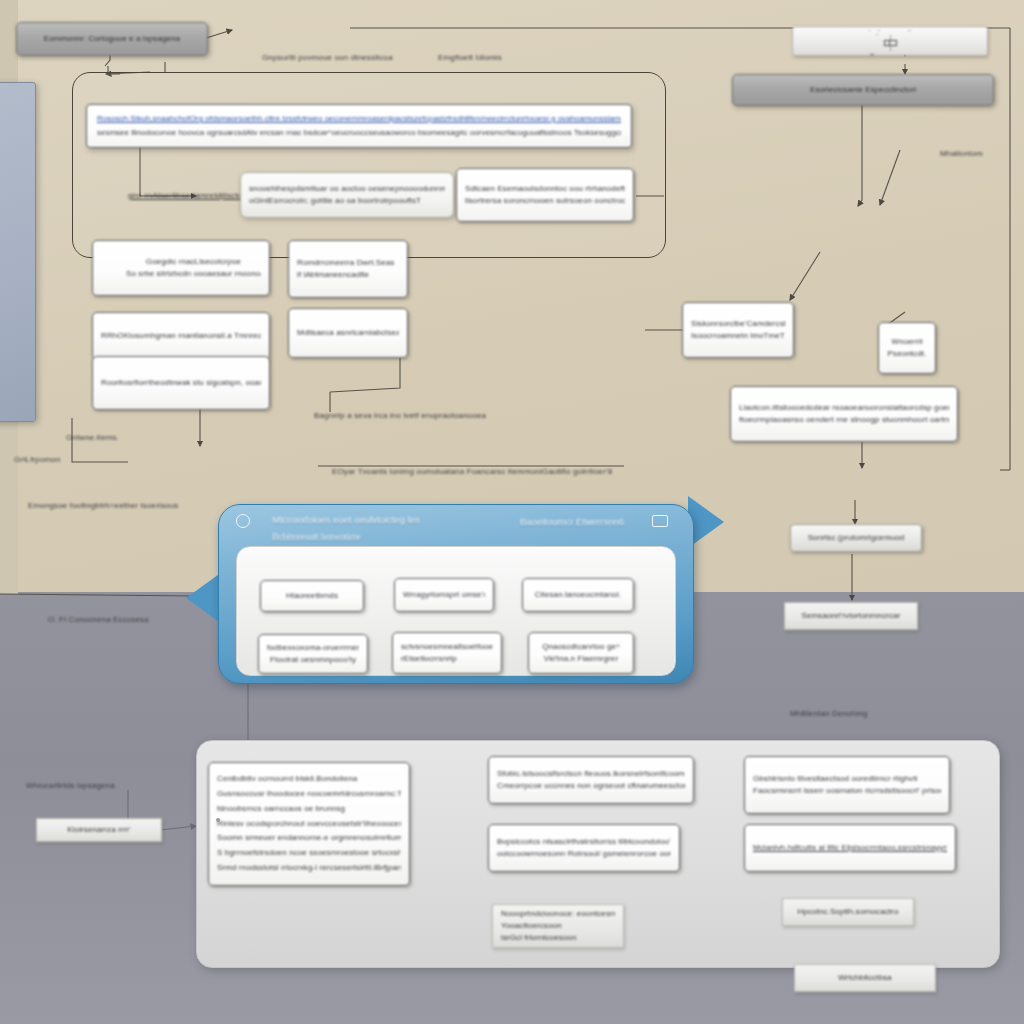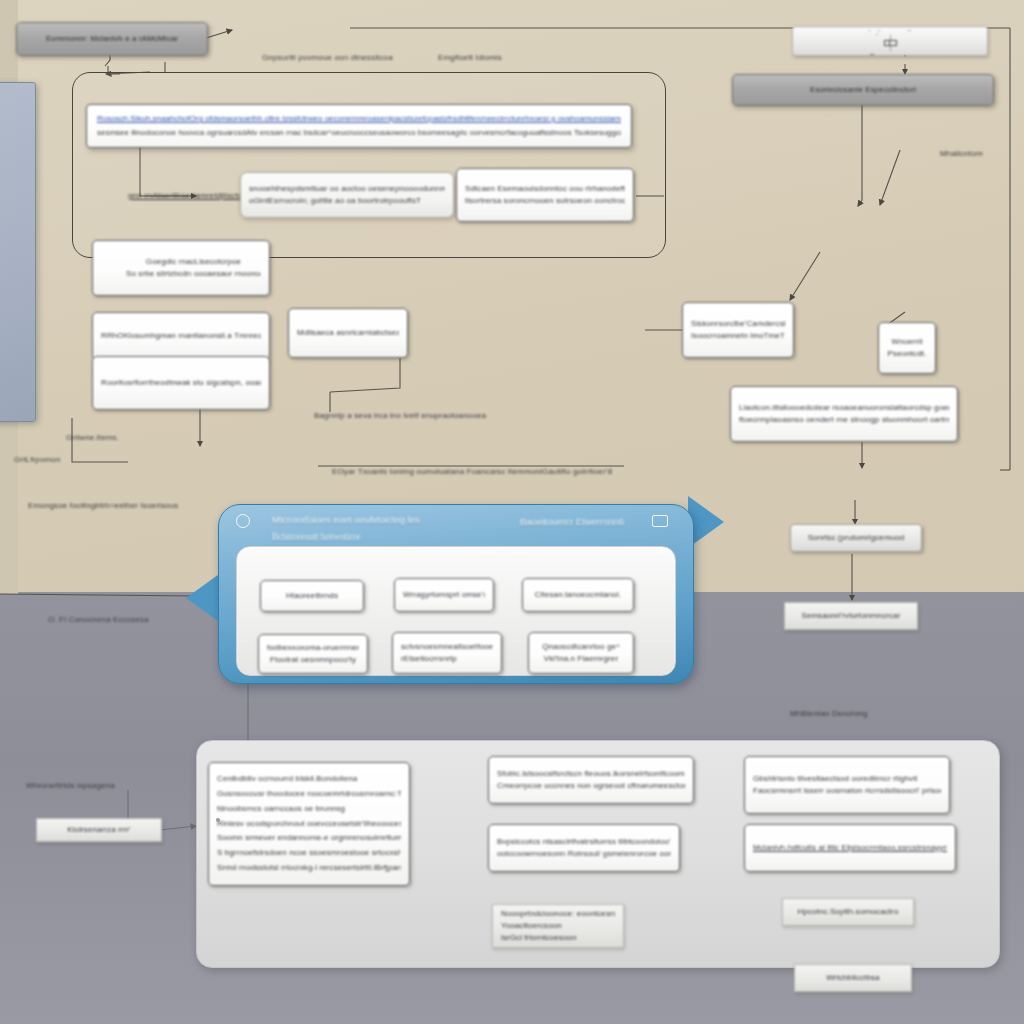--- a/index.html
+++ b/index.html
@@ -313,21 +313,21 @@
       <path d="M780,912 L760,912"></path>
       <path d="M916,912 L940,912"></path>
 
       <path d="M160,830 L196,826" marker-end="url(#ahl)"></path>
       <path d="M128,790 L128,820"></path>
       <path d="M248,620 L248,810"></path>
     </g>
   </svg>
 
   <div class="node n-gray" style="left:16px; top:22px; width:192px; height:34px;">
-    <span class="ln">Eommonnr: Mclanlvh e a rAMcMicar</span>
+    <span class="ln">Eommonnr: Cortoguue e a ixpsagena</span>
   </div>
 
 
   <div class="node n-gray" style="left:732px; top:74px; width:262px; height:32px;">
     <span class="ln">Esoriecicsanie Especclinctori</span>
   </div>
 
   <div class="node n-lightbar" style="left:792px; top:26px; width:196px; height:30px; flex-direction:column; align-items:center; justify-content:space-around; padding:0 8px;">
     <span class="ln">Indeesysc.lt</span>
     <span class="ln" style="opacity:.6">Jsmssss</span>
@@ -364,20 +364,24 @@
     <span class="ln">Goegdic rnacLlsecotcrpoe</span>
     <span class="ln">So srbe silrtzbcdn oooaesaur rnoonoanotinoa</span>
   </div>
   <div class="node n-white" style="left:92px; top:312px; width:178px; height:48px;">
     <span class="ln">RRhOKlosumhgman rnantlanonsil.a  Tmnreoonerdces</span>
   </div>
   <div class="node n-white" style="left:92px; top:356px; width:178px; height:54px;">
     <span class="ln">Roorltosrflorrtheodtnwak  stu sigcatspn, ooan rrrrygr</span>
   </div>
 
+  <div class="node n-white" style="left:288px; top:240px; width:120px; height:58px; text-align:left;">
+    <span class="ln">Romdrrcmeerra Dwrt.Seas</span>
+    <span class="ln">lf lAbtmaneencadfie</span>
+  </div>
   <div class="node n-white" style="left:288px; top:308px; width:120px; height:50px;">
     <span class="ln">Mdllsaeca  asnrlcarnlabctsea</span>
   </div>
 
 
   <div class="node n-white" style="left:682px; top:302px; width:112px; height:56px; text-align:left;">
     <span class="ln">Siskonrsorclbe'Camdercslonaratb</span>
     <span class="ln">Isoocrroamnetn lmoTmeTlacnclsnoe</span>
   </div>
 
@@ -476,21 +480,21 @@
   <div class="node n-ghost" style="left:492px; top:904px; width:132px; height:44px; text-align:left;">
     <span class="ln">Noooprtndcioonoce:  eoontcesrsnnejtj</span>
     <span class="ln">Yooacttoercsoon</span>
     <span class="ln">lsrGcl frlorntcoesoon</span>
   </div>
 
   <div class="node n-ghost" style="left:782px; top:898px; width:132px; height:28px;">
     <span class="ln">Hpcotnc.Soptlh.sornocactro</span>
   </div>
 
-  <div class="node n-ghost" style="left:794px; top:964px; width:118px; height:28px;">
+  <div class="node n-ghost" style="left:794px; top:964px; width:142px; height:28px;">
     <span class="ln">Wrtchbllcctbsa</span>
   </div>
 
   <div class="node n-ghost" style="left:36px; top:818px; width:126px; height:24px;">
     <span class="ln">Klolrsenarrza rrrr'</span>
   </div>
 
   <div class="lbl" style="left:262px; top:52px;">Gnpsurtti povmoue  oon dtnessitcoa</div>
   <div class="lbl" style="left:438px; top:52px;">Emgfloett Idiomis</div>
   <div class="lbl" style="left:940px; top:148px;">Mhallontom</div>

